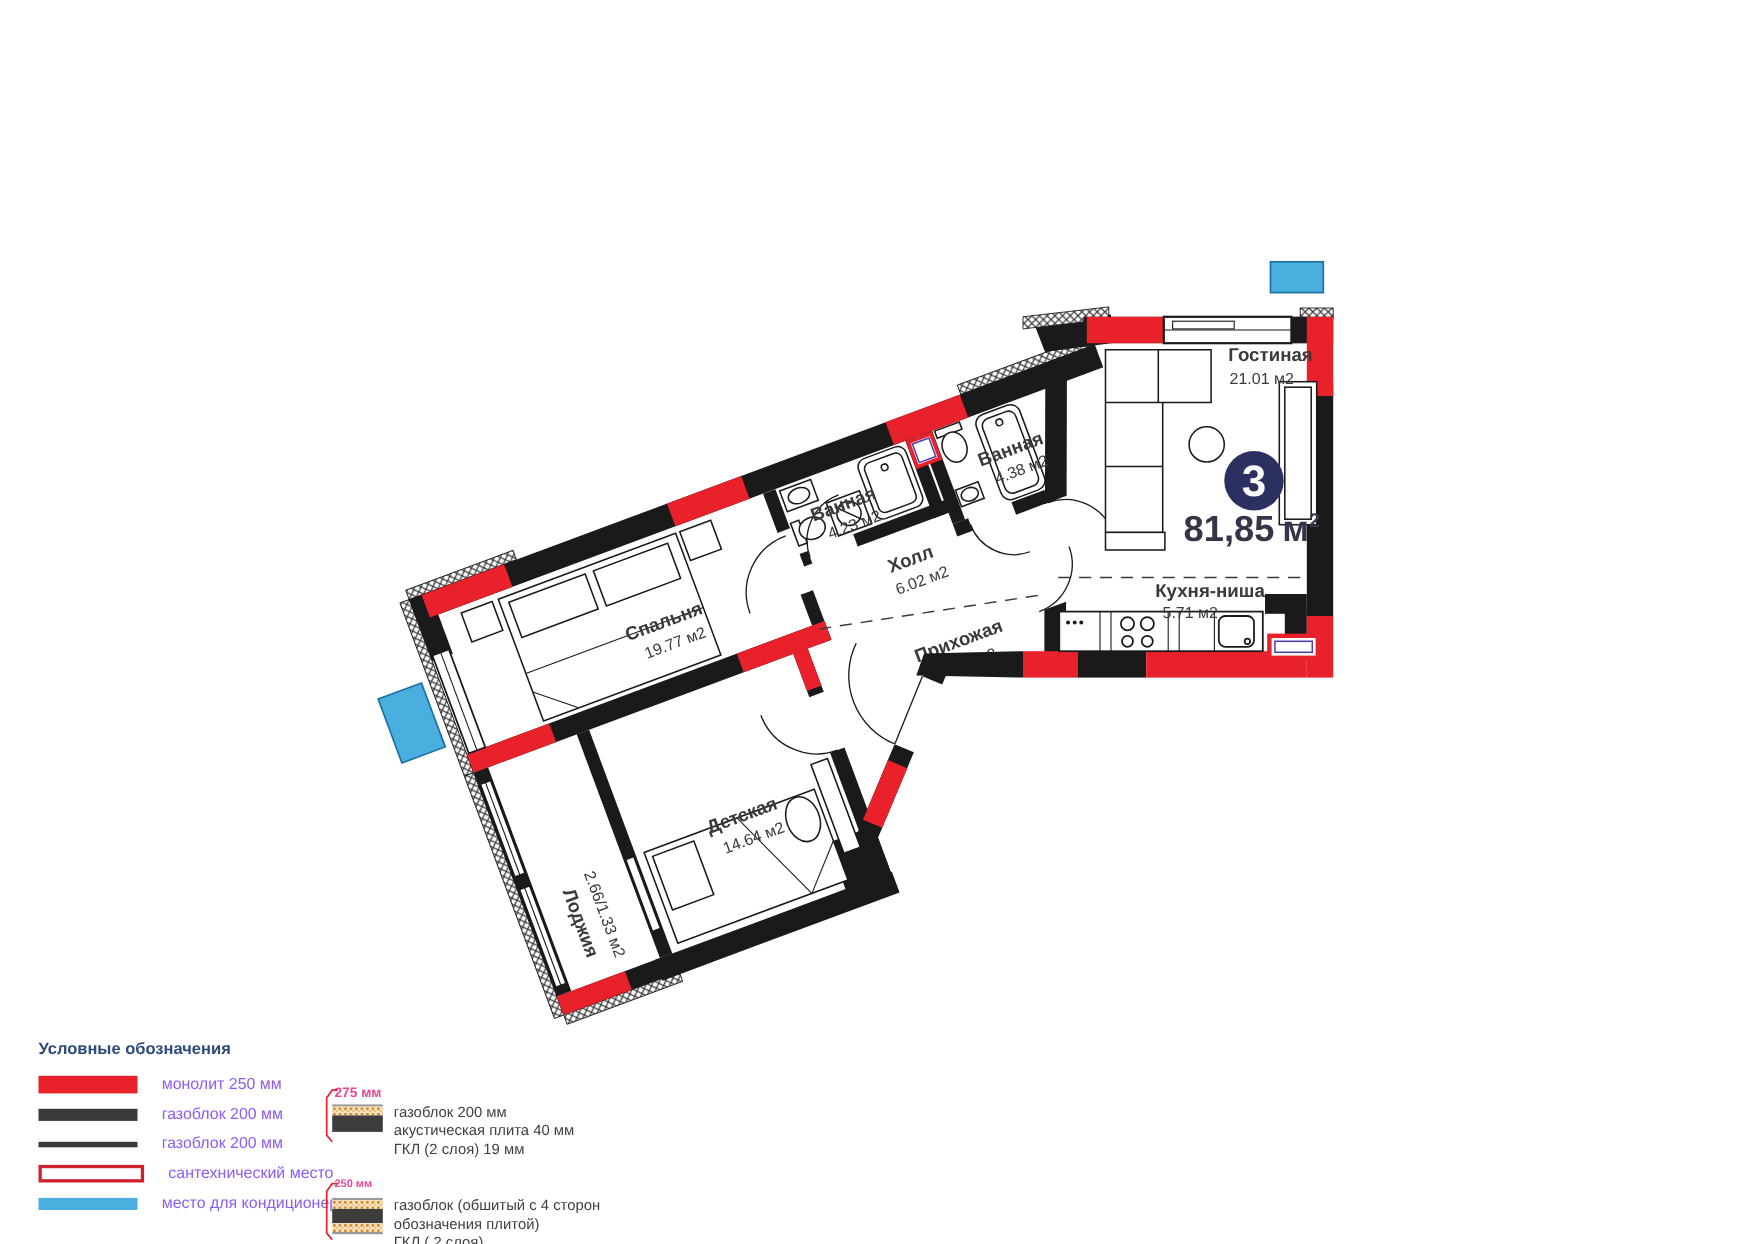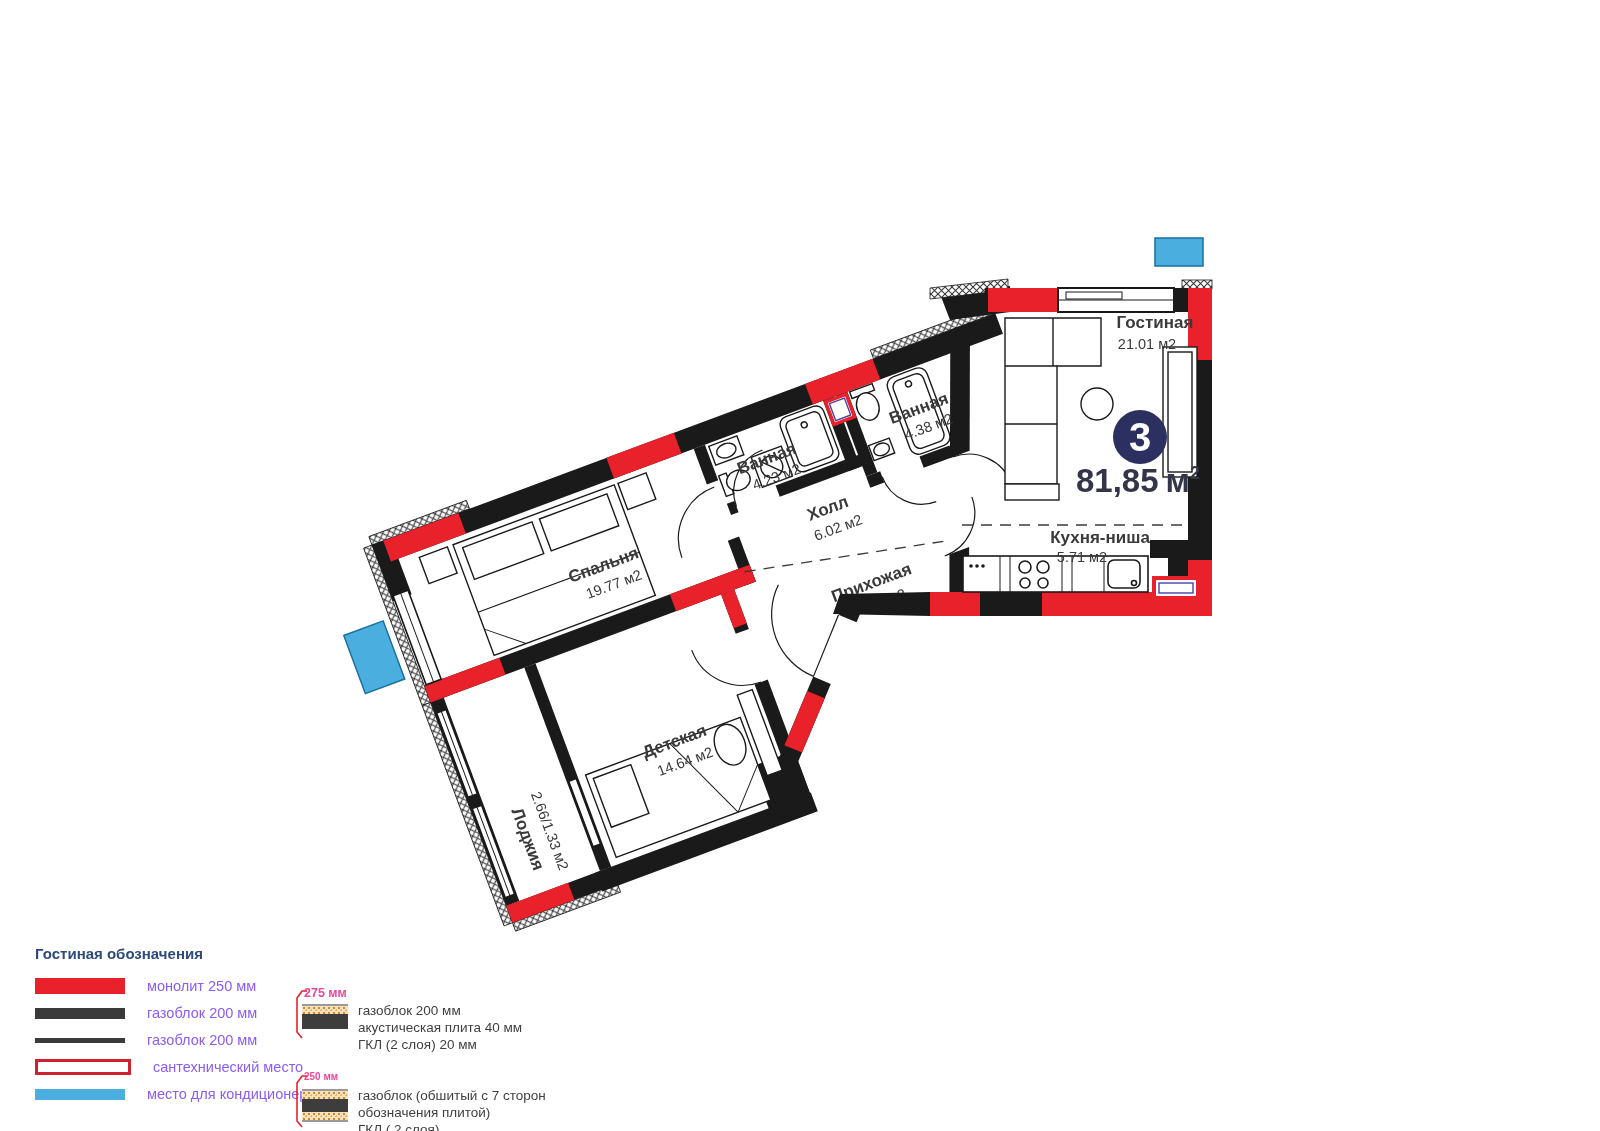--- a/index.html
+++ b/index.html
@@ -282,21 +282,21 @@
     <g>
       <circle cx="1140" cy="437" r="27" fill="#2b3060"></circle>
       <text class="badge-num" x="1140" y="451" text-anchor="middle">3</text>
     </g>
     <text class="total-area" x="1138" y="492" text-anchor="middle"><tspan>81,85</tspan><tspan dx="7">м</tspan><tspan dy="-13" font-size="18">2</tspan></text>
   </g>
 </svg>
 
 
 <div class="legend">
-  <div class="legend-title">Гостиная обозначения</div>
+  <div class="legend-title">Условные обозначения</div>
   <div class="legend-row">
     <div class="sw sw-monolith"></div>
     <div class="lbl">монолит 250 мм</div>
   </div>
   <div class="legend-row">
     <div class="sw sw-gas200"></div>
     <div class="lbl">газоблок 200 мм</div>
   </div>
   <div class="legend-row">
     <div class="sw sw-gas100"></div>
@@ -320,36 +320,36 @@
       <path d="M13,3 L8,3 L3,10 L3,44 L8,50" fill="none" stroke="#e8212b" stroke-width="1.6"></path>
     </svg>
     <div class="wt-swatch">
       <div class="layer-gray"></div>
       <div class="layer-acoustic"></div>
       <div class="layer-dark"></div>
     </div>
     <div class="wt-lines">
       <div>газоблок 200 мм</div>
       <div>акустическая плита 40 мм</div>
-      <div>ГКЛ (2 слоя) 20 мм</div>
+      <div>ГКЛ (2 слоя) 19 мм</div>
     </div>
   </div>
   <div class="wt" style="margin-top:34px;">
     <div class="wt-dim" style="font-size:10px;">250 мм</div>
     <svg class="wt-bracket" width="14" height="58" viewBox="0 0 14 58">
       <path d="M13,3 L8,3 L3,10 L3,48 L8,54" fill="none" stroke="#e8212b" stroke-width="1.6"></path>
     </svg>
     <div class="wt-swatch">
       <div class="layer-gray"></div>
       <div class="layer-acoustic"></div>
       <div class="layer-dark2"></div>
       <div class="layer-acoustic"></div>
       <div class="layer-gray"></div>
     </div>
     <div class="wt-lines">
-      <div>газоблок (обшитый с 7 сторон</div>
+      <div>газоблок (обшитый с 4 сторон</div>
       <div>обозначения плитой)</div>
       <div>ГКЛ ( 2 слоя)</div>
     </div>
   </div>
 </div>
 
 </div>
 
 </body></html>

